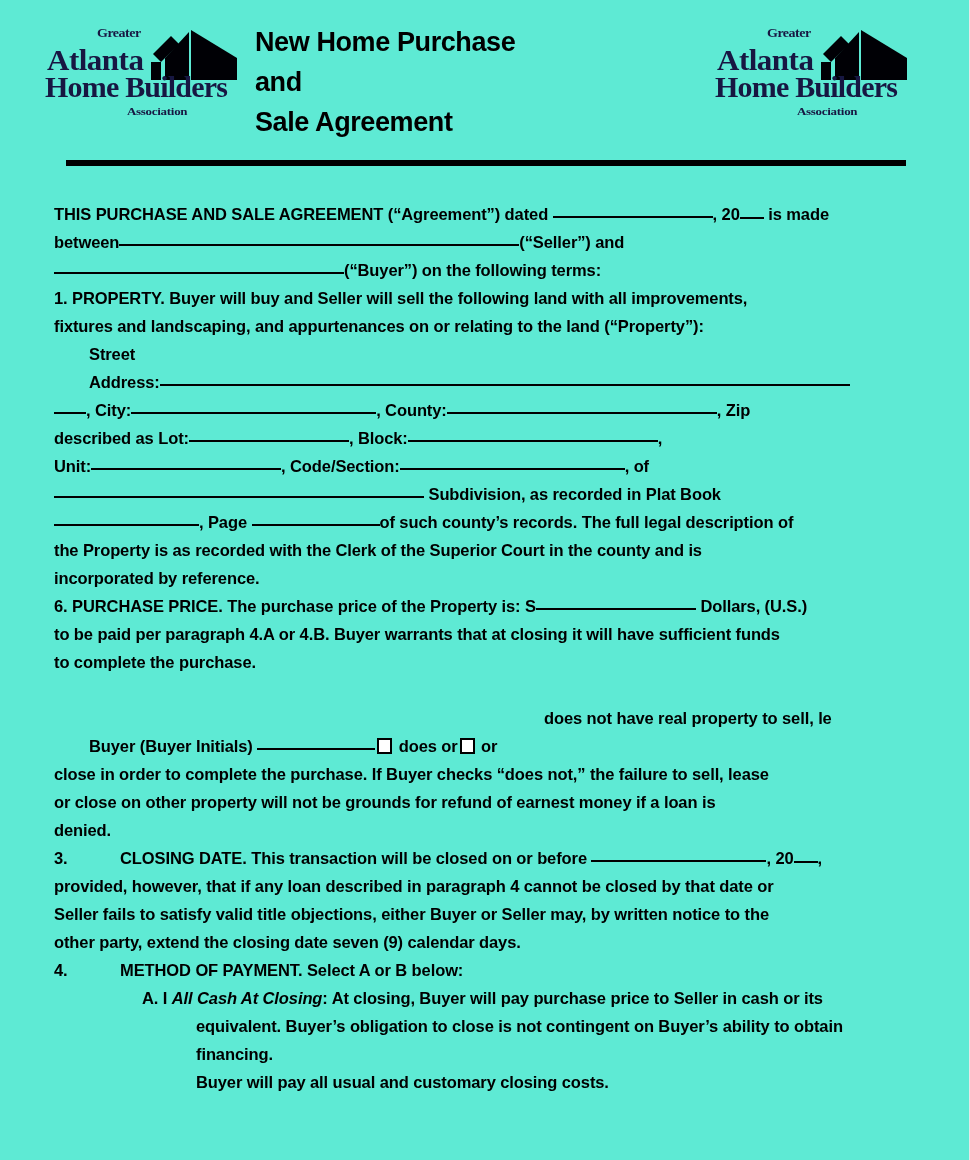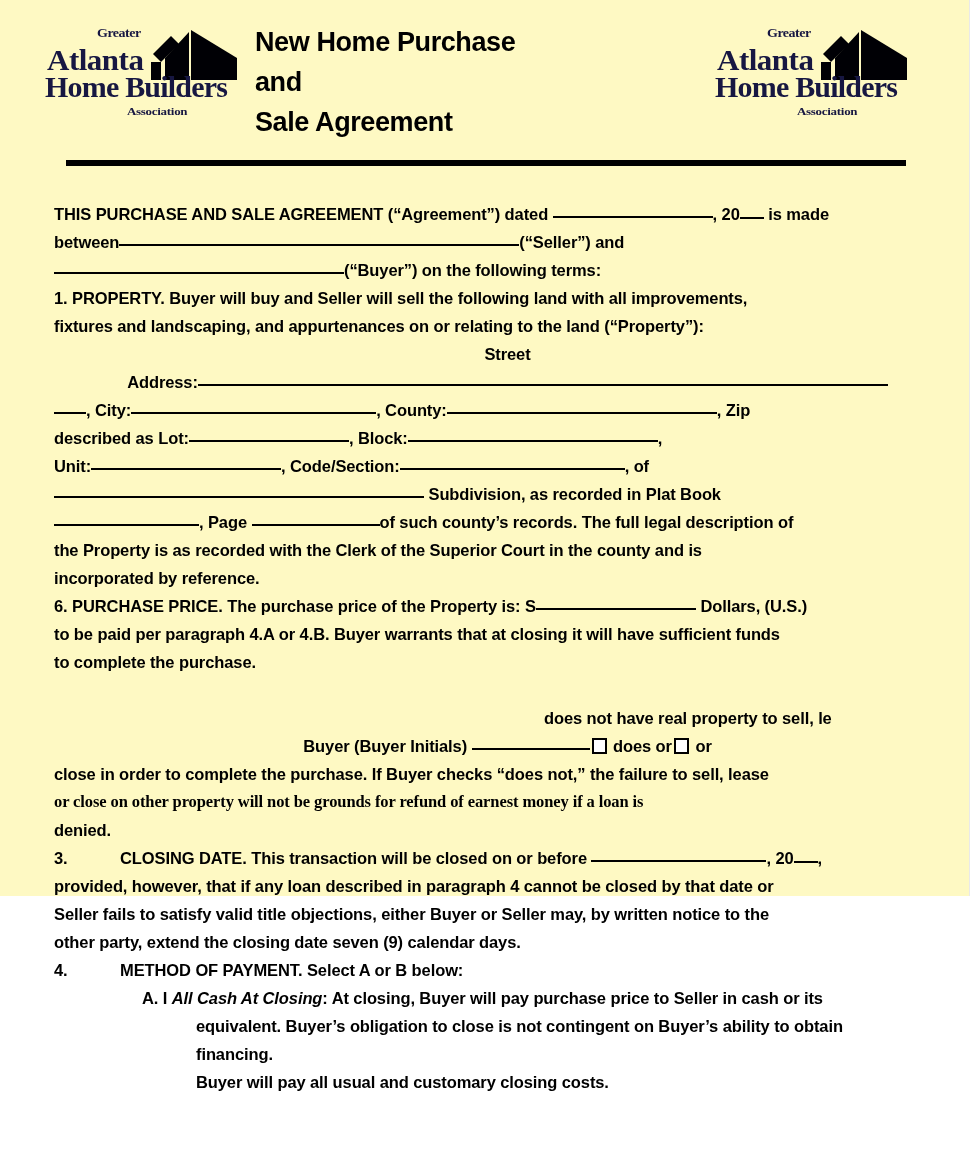--- a/index.html
+++ b/index.html
@@ -12,22 +12,22 @@
     height: 1160px;
     font-family: "Liberation Sans", sans-serif;
     color: #000000;
     overflow: hidden;
     position: relative;
   }
   .page {
     position: absolute;
     left: 0; top: 0;
     width: 970px;
-    height: 896px;
-    background: #fef9c3;
+    height: 1160px;
+    background: #5eead4;
     box-sizing: border-box;
     border-right: 1px solid #e9e9e9;
   }
 
   
   .header {
     position: relative;
     height: 150px;
   }
   .logo {
@@ -117,23 +117,23 @@
     position: absolute;
     left: 54px;
     top: 200px;
     width: 872px;
     font-weight: bold;
     font-size: 16.5px;
     line-height: 28px;
     letter-spacing: -0.1px;
   }
   .ln { white-space: nowrap; }
-  .ln.wrap { white-space: normal; font-family: Liberation Serif, serif; }
+  .ln.wrap { white-space: normal; }
   .just { text-align: justify; }
-  .ind1 { padding-left: 35px; text-align: center; }
+  .ind1 { padding-left: 35px; }
   .ind2 { padding-left: 88px; }
   .ind4 { padding-left: 142px; }
 
   
   .blank {
     display: inline-block;
     border-bottom: 2.2px solid #000;
     vertical-align: 2px;
     height: 14px;
   }

